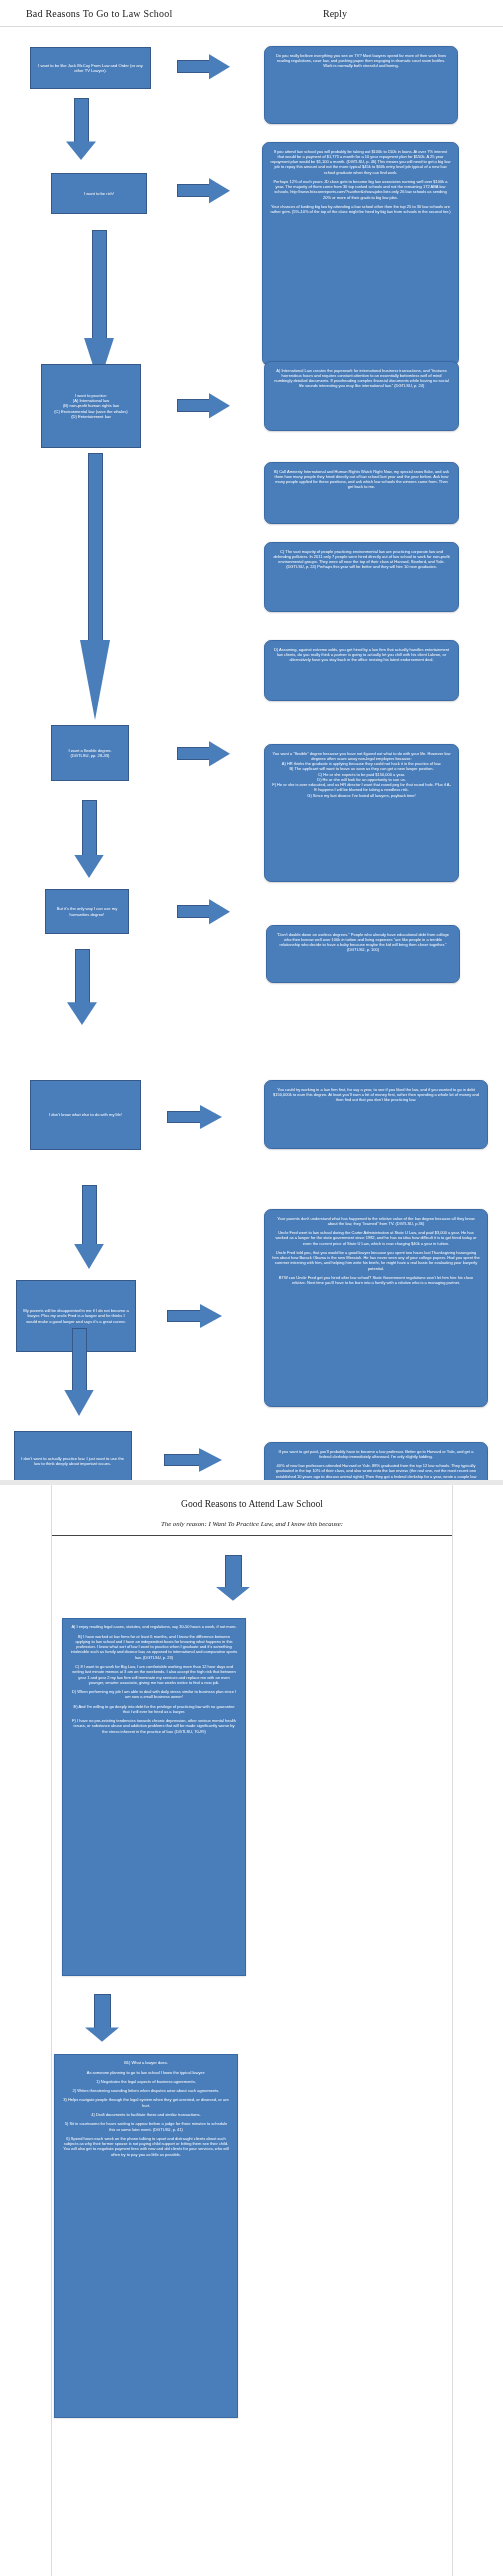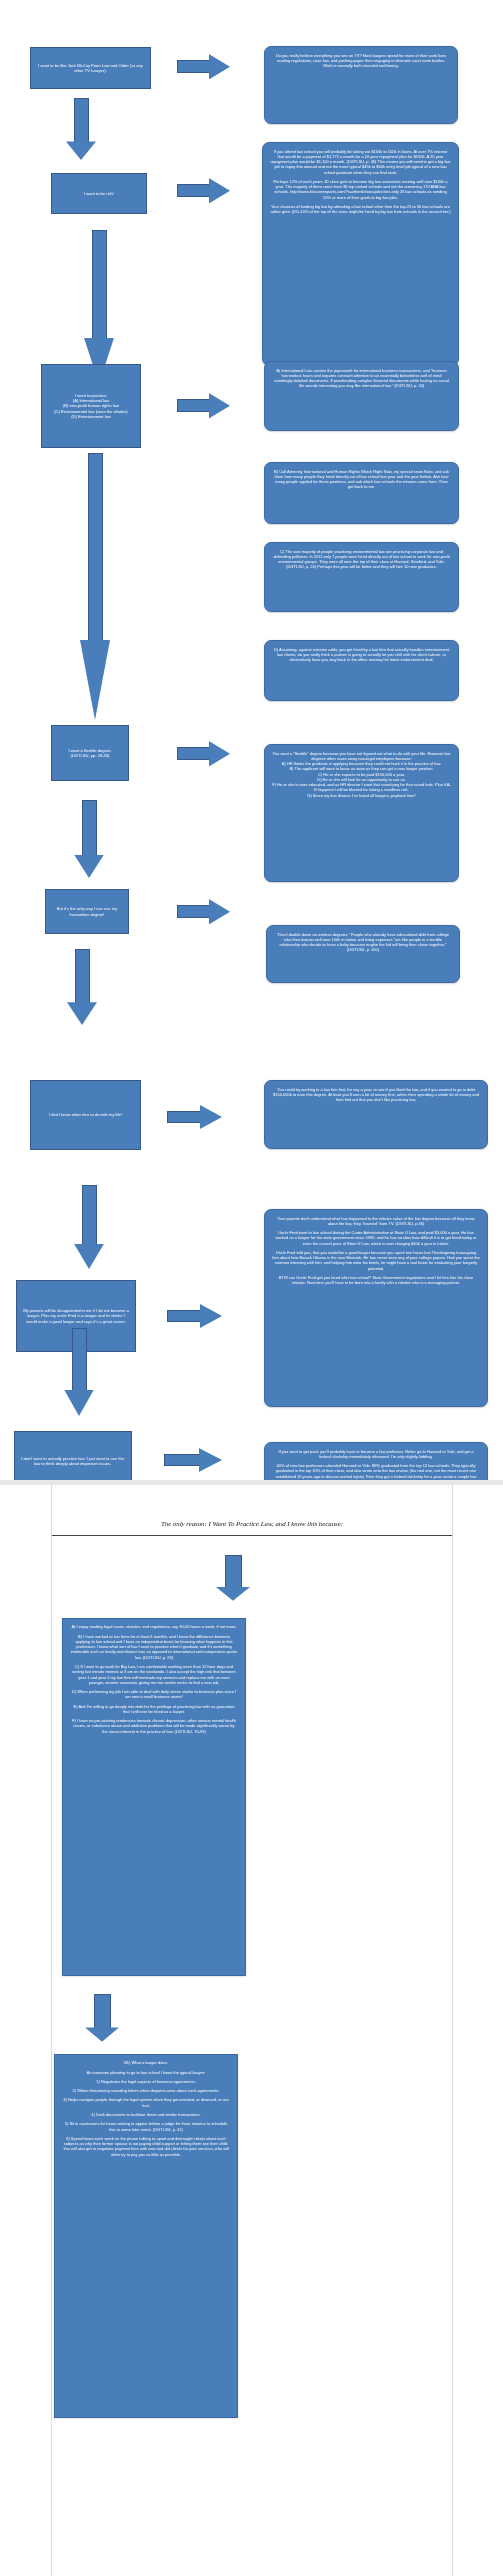--- a/index.html
+++ b/index.html
@@ -135,20 +135,24 @@
     left: 52px; right: 52px; top: 50px;
     height: 0.8px; background: #444;
   }
   .edge-l { position:absolute; left:51px; top:0; bottom:0; width:0.8px; background:#dcdcdc; }
   .edge-r { position:absolute; right:51px; top:0; bottom:0; width:0.8px; background:#dcdcdc; }
 </style>
 </head>
 <body>
 
 <div class="page page-1">
+  <div class="hdr-row">
+    <div class="hdr-left">Bad Reasons To Go to Law School</div>
+    <div class="hdr-right">Reply</div>
+  </div>
 
   <div class="box left-box" style="left:30px; top:47px; width:121px; height:42px;">
     <span class="inner">I want to be like Jack McCoy  From Law and Order (or any other TV Lawyer).</span>
   </div>
   <div class="arrow-right" style="left:177px; top:54px; width:53px; height:25.6px;">
     <div class="shaft"></div>
     <div class="head"></div>
   </div>
   <div class="box reply" style="left:264px; top:46px; width:194px; height:78px;">
     <span class="inner">Do you really believe everything you see on TV? Most lawyers spend far more of their work lives reading regulations, case law, and pushing paper then engaging in dramatic court room battles. Work is normally both stressful and boring.</span>
@@ -300,20 +304,21 @@
   </div>
 
 </div>
 
 <div class="page-gap"></div>
 
 <div class="page page-2">
   <div class="edge-l"></div>
   <div class="edge-r"></div>
 
+  <div class="p2-title">Good Reasons to Attend Law School</div>
   <div class="p2-sub">The only reason: I Want To Practice Law, and I know this because:</div>
   <div class="p2-rule"></div>
 
   <div class="arrow-down" style="left:216px; top:70px; width:34px; height:46px;">
     <div class="shaft"></div>
     <div class="head"></div>
   </div>
 
   <div class="box reply" style="left:62px; top:133px; width:184px; height:358px; border-radius:0;">
     <div class="inner">

